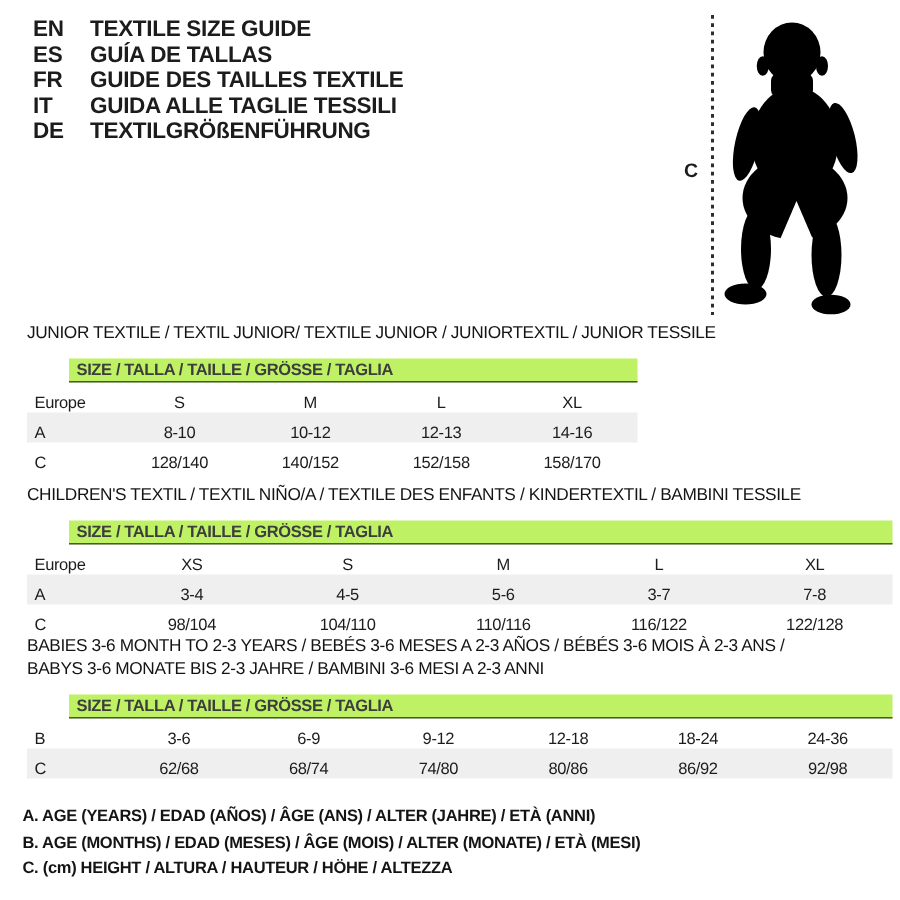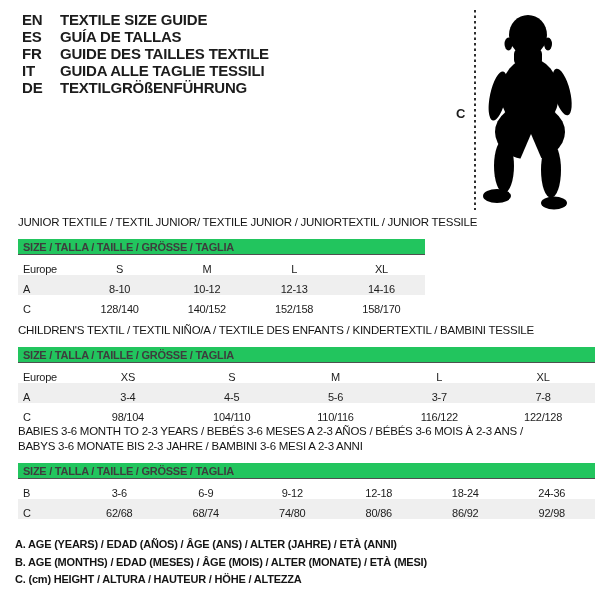--- a/index.html
+++ b/index.html
@@ -16,24 +16,24 @@
   .lang-row{display:flex;height:17px;align-items:flex-start;
     font-weight:700;font-size:15px;letter-spacing:-0.2px;white-space:nowrap;}
   .lang-code{width:38px;}
   
   .figure-svg{position:absolute;left:440px;top:4px;}
   .figure-c{position:absolute;left:456px;top:106px;
     font-weight:700;font-size:13px;letter-spacing:-0.2px;}
   
   .size-table{position:absolute;font-size:11px;letter-spacing:-0.25px;}
   .t-title{font-weight:400;font-size:11.5px;line-height:15px;white-space:nowrap;color:#141414;}
-  .size-bar{margin-top:9px;background:#22c55e;height:16px;line-height:16px;
+  .size-bar{margin-top:9px;background:#bef264;height:16px;line-height:16px;
     padding-left:5px;font-weight:700;color:#3d3d3d;
     border-bottom:1px solid #4f4f4f;box-sizing:border-box;
-    overflow:hidden;white-space:nowrap;}
+    overflow:hidden;white-space:nowrap;margin-left:28px;}
   .trow{display:flex;height:20px;align-items:flex-end;}
   .trow.shaded{background:#efefef;}
   .row-label{width:58px;padding-left:5px;box-sizing:border-box;white-space:nowrap;}
   .cell{flex:1;text-align:center;white-space:nowrap;}
   #table-junior{left:18px;top:215px;width:407px;}
   #table-children{left:18px;top:323px;width:577px;}
   #table-babies{left:18px;top:424px;width:577px;}
   
   .footnotes{position:absolute;left:15px;top:536px;
     font-size:11px;font-weight:700;line-height:17.5px;

